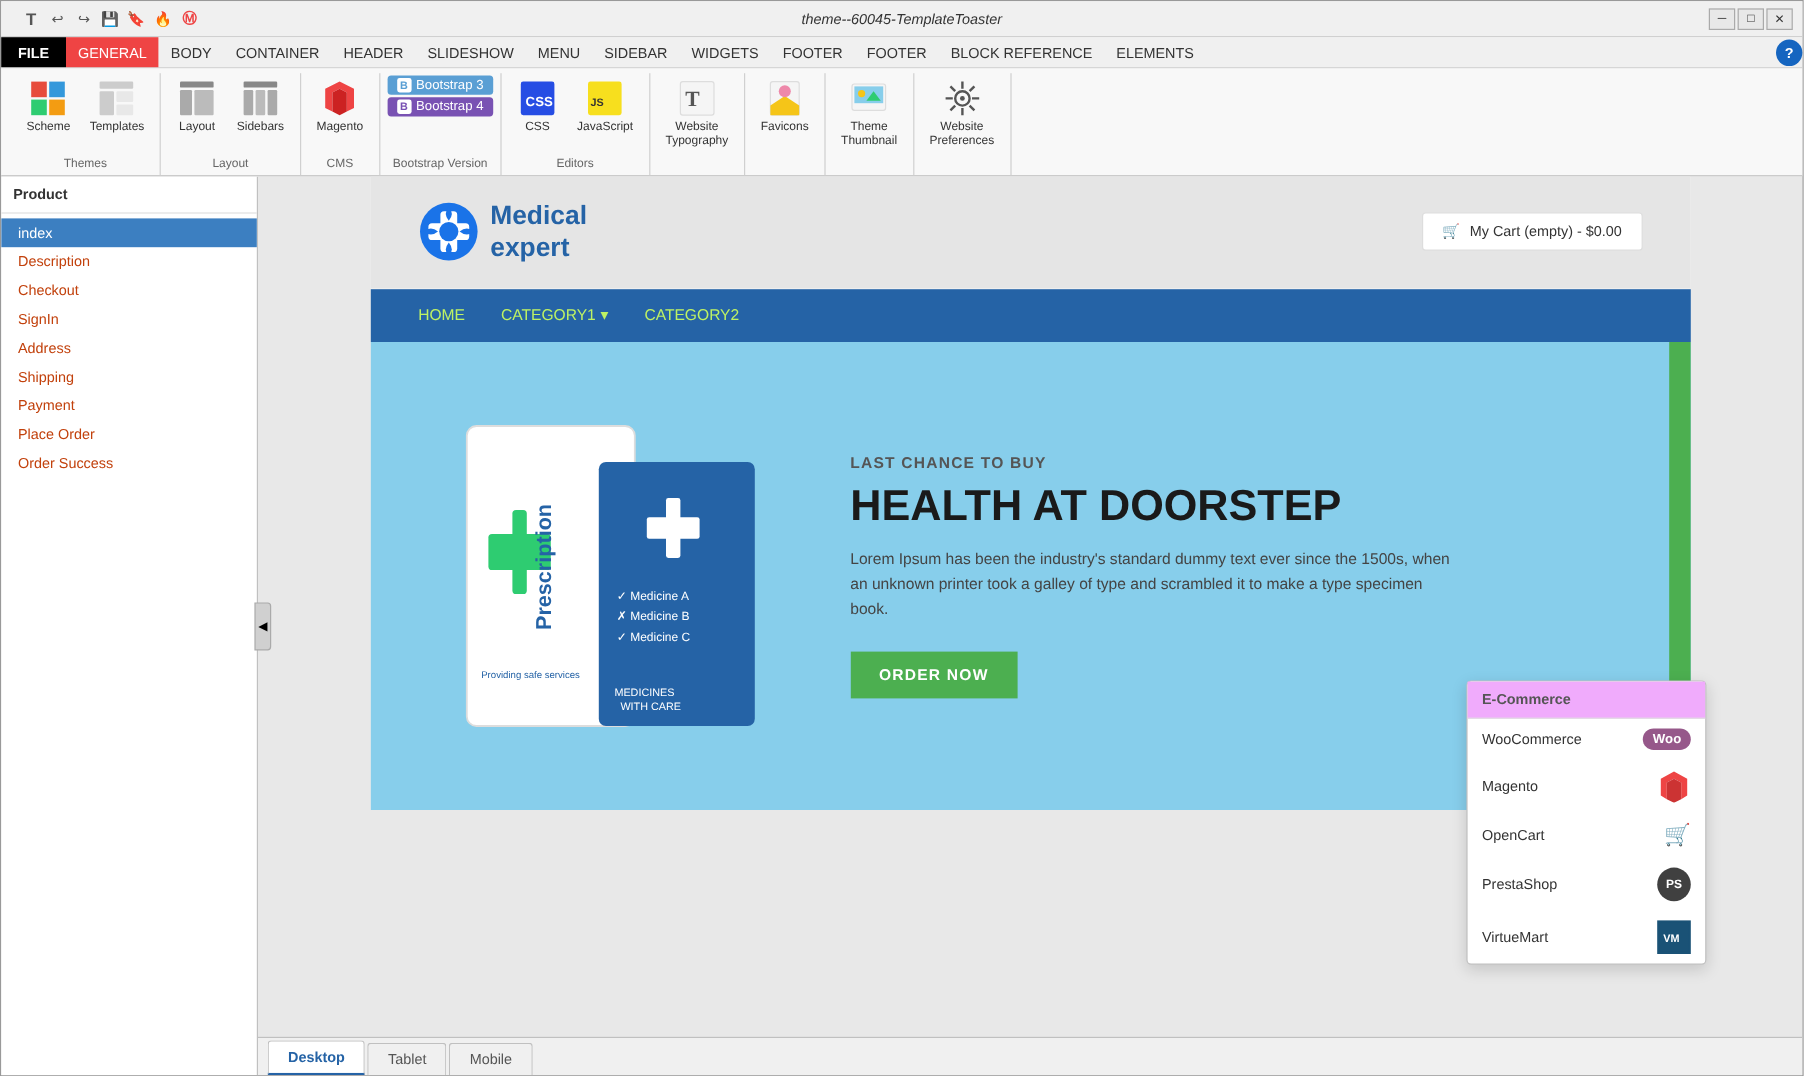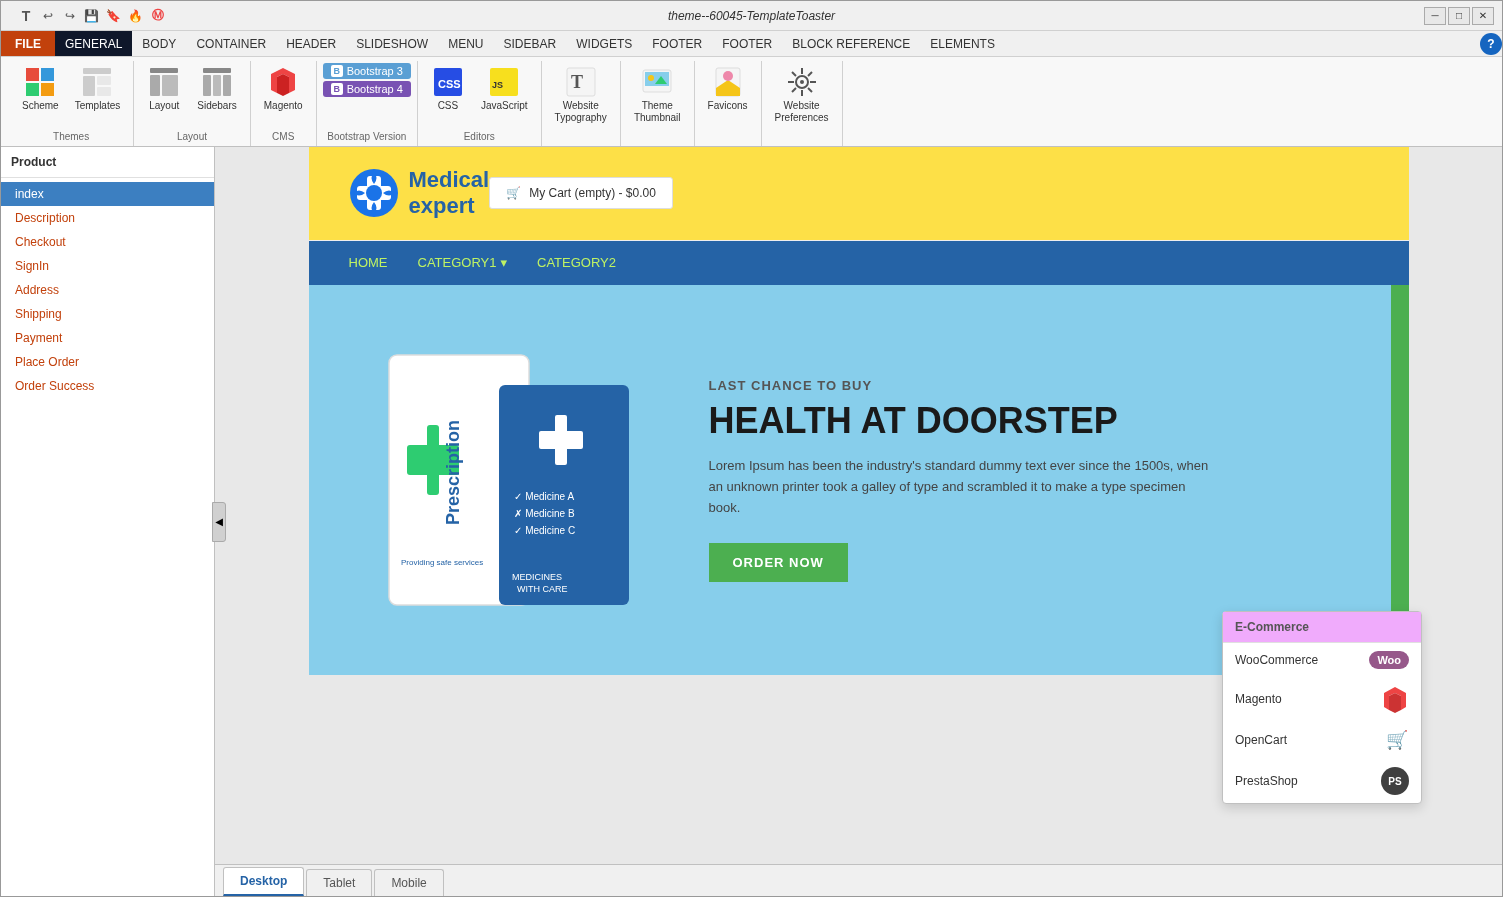--- a/index.html
+++ b/index.html
@@ -7,22 +7,22 @@
 
     
     .window { width: 1503px; height: 897px; background: #f0f0f0; border: 1px solid #999; position: relative; display: flex; flex-direction: column; }
     .title-bar { background: #f0f0f0; height: 30px; display: flex; align-items: center; justify-content: space-between; padding: 0 8px; border-bottom: 1px solid #d0d0d0; }
     .title-bar-left { display: flex; align-items: center; gap: 6px; }
     .title-bar-title { font-size: 12px; color: #333; position: absolute; left: 50%; transform: translateX(-50%); font-style: italic; }
     .title-bar-controls { display: flex; gap: 2px; }
     .title-btn { width: 22px; height: 18px; border: 1px solid #aaa; background: #e8e8e8; cursor: pointer; display: flex; align-items: center; justify-content: center; font-size: 10px; color: #333; }
     .menu-bar { display: flex; align-items: center; height: 26px; background: #f0f0f0; border-bottom: 1px solid #d0d0d0; }
     .menu-item { padding: 4px 10px; font-size: 12px; color: #333; cursor: pointer; height: 100%; display: flex; align-items: center; }
-    .menu-item.active { background: #0f172a; color: white; }
-    .menu-item.file { background: #c2410c; color: white; font-weight: bold; padding: 4px 14px; }
+    .menu-item.active { background: #ef4444; color: white; }
+    .menu-item.file { background: #000000; color: white; font-weight: bold; padding: 4px 14px; }
 
     .ribbon { display: flex; align-items: stretch; padding: 4px 8px 0; gap: 0; background: #f8f8f8; border-bottom: 1px solid #c0c0c0; min-height: 90px; }
     .ribbon-group { display: flex; flex-direction: column; align-items: center; border-right: 1px solid #d0d0d0; padding: 0 6px 4px; min-width: fit-content; }
     .ribbon-group-items { display: flex; align-items: flex-start; gap: 2px; flex: 1; }
     .ribbon-group-label { font-size: 10px; color: #666; margin-top: 4px; text-align: center; }
     .ribbon-btn { display: flex; flex-direction: column; align-items: center; padding: 4px 6px; cursor: pointer; border: 1px solid transparent; border-radius: 3px; min-width: 48px; max-width: 68px; }
     .ribbon-btn .icon { width: 32px; height: 32px; display: flex; align-items: center; justify-content: center; font-size: 20px; margin-bottom: 2px; }
     .ribbon-btn .label { font-size: 10px; color: #333; text-align: center; line-height: 1.2; }
     .bootstrap-btns { display: flex; flex-direction: column; gap: 2px; padding: 2px 0; }
     .bootstrap-btn { background: #7952b3; color: white; border: none; border-radius: 3px; padding: 2px 8px; font-size: 11px; cursor: pointer; display: flex; align-items: center; gap: 4px; }
@@ -43,21 +43,21 @@
     .sidebar-item { padding: 5px 14px; font-size: 12px; color: #c2410c; cursor: pointer; }
     .sidebar-item.active { background: #3c7fc1; color: white; }
     .collapse-btn { position: absolute; right: -12px; top: 50%; transform: translateY(-50%); width: 14px; height: 40px; background: #d0d0d0; border: 1px solid #aaa; border-radius: 0 3px 3px 0; cursor: pointer; display: flex; align-items: center; justify-content: center; font-size: 10px; z-index: 10; }
 
     
     .canvas-area { flex: 1; background: #e8e8e8; overflow: hidden; position: relative; display: flex; flex-direction: column; }
     .canvas-scroll { flex: 1; overflow: auto; position: relative; }
 
     
     .preview { background: white; width: 1100px; margin: 0 auto; min-height: 500px; }
-    .preview-header { display: flex; align-items: center; padding: 20px 40px; background: #fde047; border-bottom: 1px solid #eee; }
+    .preview-header { display: flex; align-items: center; justify-content: space-between; padding: 20px 40px; background: #e5e5e5; border-bottom: 1px solid #eee; }
     .logo-area { display: flex; align-items: center; gap: 10px; }
     .logo-icon { width: 50px; height: 50px; }
     .logo-text { font-size: 22px; font-weight: bold; color: #2563a6; line-height: 1.2; }
     .cart-btn { display: flex; align-items: center; gap: 8px; background: white; border: 1px solid #ddd; padding: 8px 16px; border-radius: 3px; font-size: 12px; color: #333; cursor: pointer; }
     .nav-bar { background: #2563a6; padding: 0; }
     .nav-items { display: flex; align-items: center; padding: 0 40px; height: 44px; gap: 30px; }
     .nav-item { color: #bef264; font-size: 13px; cursor: pointer; display: flex; align-items: center; gap: 4px; }
     .hero { background: #87ceeb; display: flex; align-items: center; padding: 40px; min-height: 340px; position: relative; overflow: hidden; }
     .hero-image { flex: 0 0 320px; display: flex; align-items: center; justify-content: center; }
     .hero-content { flex: 1; padding-left: 40px; }
@@ -255,47 +255,47 @@
           </div>
           <div class="label" style="white-space:pre-line;text-align:center;">Website
 Typography</div>
         </div>
       </div>
       <div class="ribbon-group-label"></div>
     </div>
 
     <div class="ribbon-group">
       <div class="ribbon-group-items">
+        <div class="ribbon-btn">
+          <div class="icon">
+            <svg width="32" height="32" viewBox="0 0 32 32">
+              <rect x="4" y="2" width="24" height="28" rx="2" fill="#f5f5f5" stroke="#ddd"></rect>
+              <polygon points="4,22 16,14 28,22 28,30 4,30" fill="#f5c518"></polygon>
+              <circle cx="16" cy="10" r="5" fill="#e8a"></circle>
+            </svg>
+          </div>
+          <div class="label">Favicons</div>
+        </div>
+      </div>
+      <div class="ribbon-group-label"></div>
+    </div>
+
+    <div class="ribbon-group">
+      <div class="ribbon-group-items">
         <div class="ribbon-btn" style="min-width:60px;">
           <div class="icon">
             <svg width="32" height="32" viewBox="0 0 32 32">
               <rect x="2" y="4" width="28" height="22" rx="2" fill="#f5f5f5" stroke="#ddd"></rect>
               <rect x="4" y="6" width="24" height="14" fill="#87ceeb"></rect>
               <circle cx="10" cy="12" r="3" fill="#f5c518"></circle>
               <polygon points="14,18 20,10 26,18" fill="#2ecc71"></polygon>
             </svg>
           </div>
           <div class="label" style="white-space:pre-line;text-align:center;">Theme
 Thumbnail</div>
-        </div>
-      </div>
-      <div class="ribbon-group-label"></div>
-    </div>
-
-    <div class="ribbon-group">
-      <div class="ribbon-group-items">
-        <div class="ribbon-btn">
-          <div class="icon">
-            <svg width="32" height="32" viewBox="0 0 32 32">
-              <rect x="4" y="2" width="24" height="28" rx="2" fill="#f5f5f5" stroke="#ddd"></rect>
-              <polygon points="4,22 16,14 28,22 28,30 4,30" fill="#f5c518"></polygon>
-              <circle cx="16" cy="10" r="5" fill="#e8a"></circle>
-            </svg>
-          </div>
-          <div class="label">Favicons</div>
         </div>
       </div>
       <div class="ribbon-group-label"></div>
     </div>
 
     <div class="ribbon-group">
       <div class="ribbon-group-items">
         <div class="ribbon-btn" style="min-width:66px;">
           <div class="icon">
             <svg width="32" height="32" viewBox="0 0 32 32">
@@ -445,20 +445,29 @@
           <div class="dropdown-item">
             <span>OpenCart</span>
             <span class="opencart-icon">🛒</span>
           </div>
 
           <div class="dropdown-item">
             <span>PrestaShop</span>
             <div class="prestashop-img">PS</div>
           </div>
 
+          <div class="dropdown-item">
+            <span>VirtueMart</span>
+            <div class="virtuemart-icon">
+              <svg width="24" height="24" viewBox="0 0 24 24">
+                <rect width="24" height="24" fill="#1a5276" rx="2"></rect>
+                <text x="3" y="16" fill="white" font-size="9" font-weight="bold" font-family="Arial">VM</text>
+              </svg>
+            </div>
+          </div>
         </div>
 
       </div>
 
       <div class="bottom-tabs">
         <div class="tab active">Desktop</div>
         <div class="tab">Tablet</div>
         <div class="tab">Mobile</div>
       </div>
     </div>

